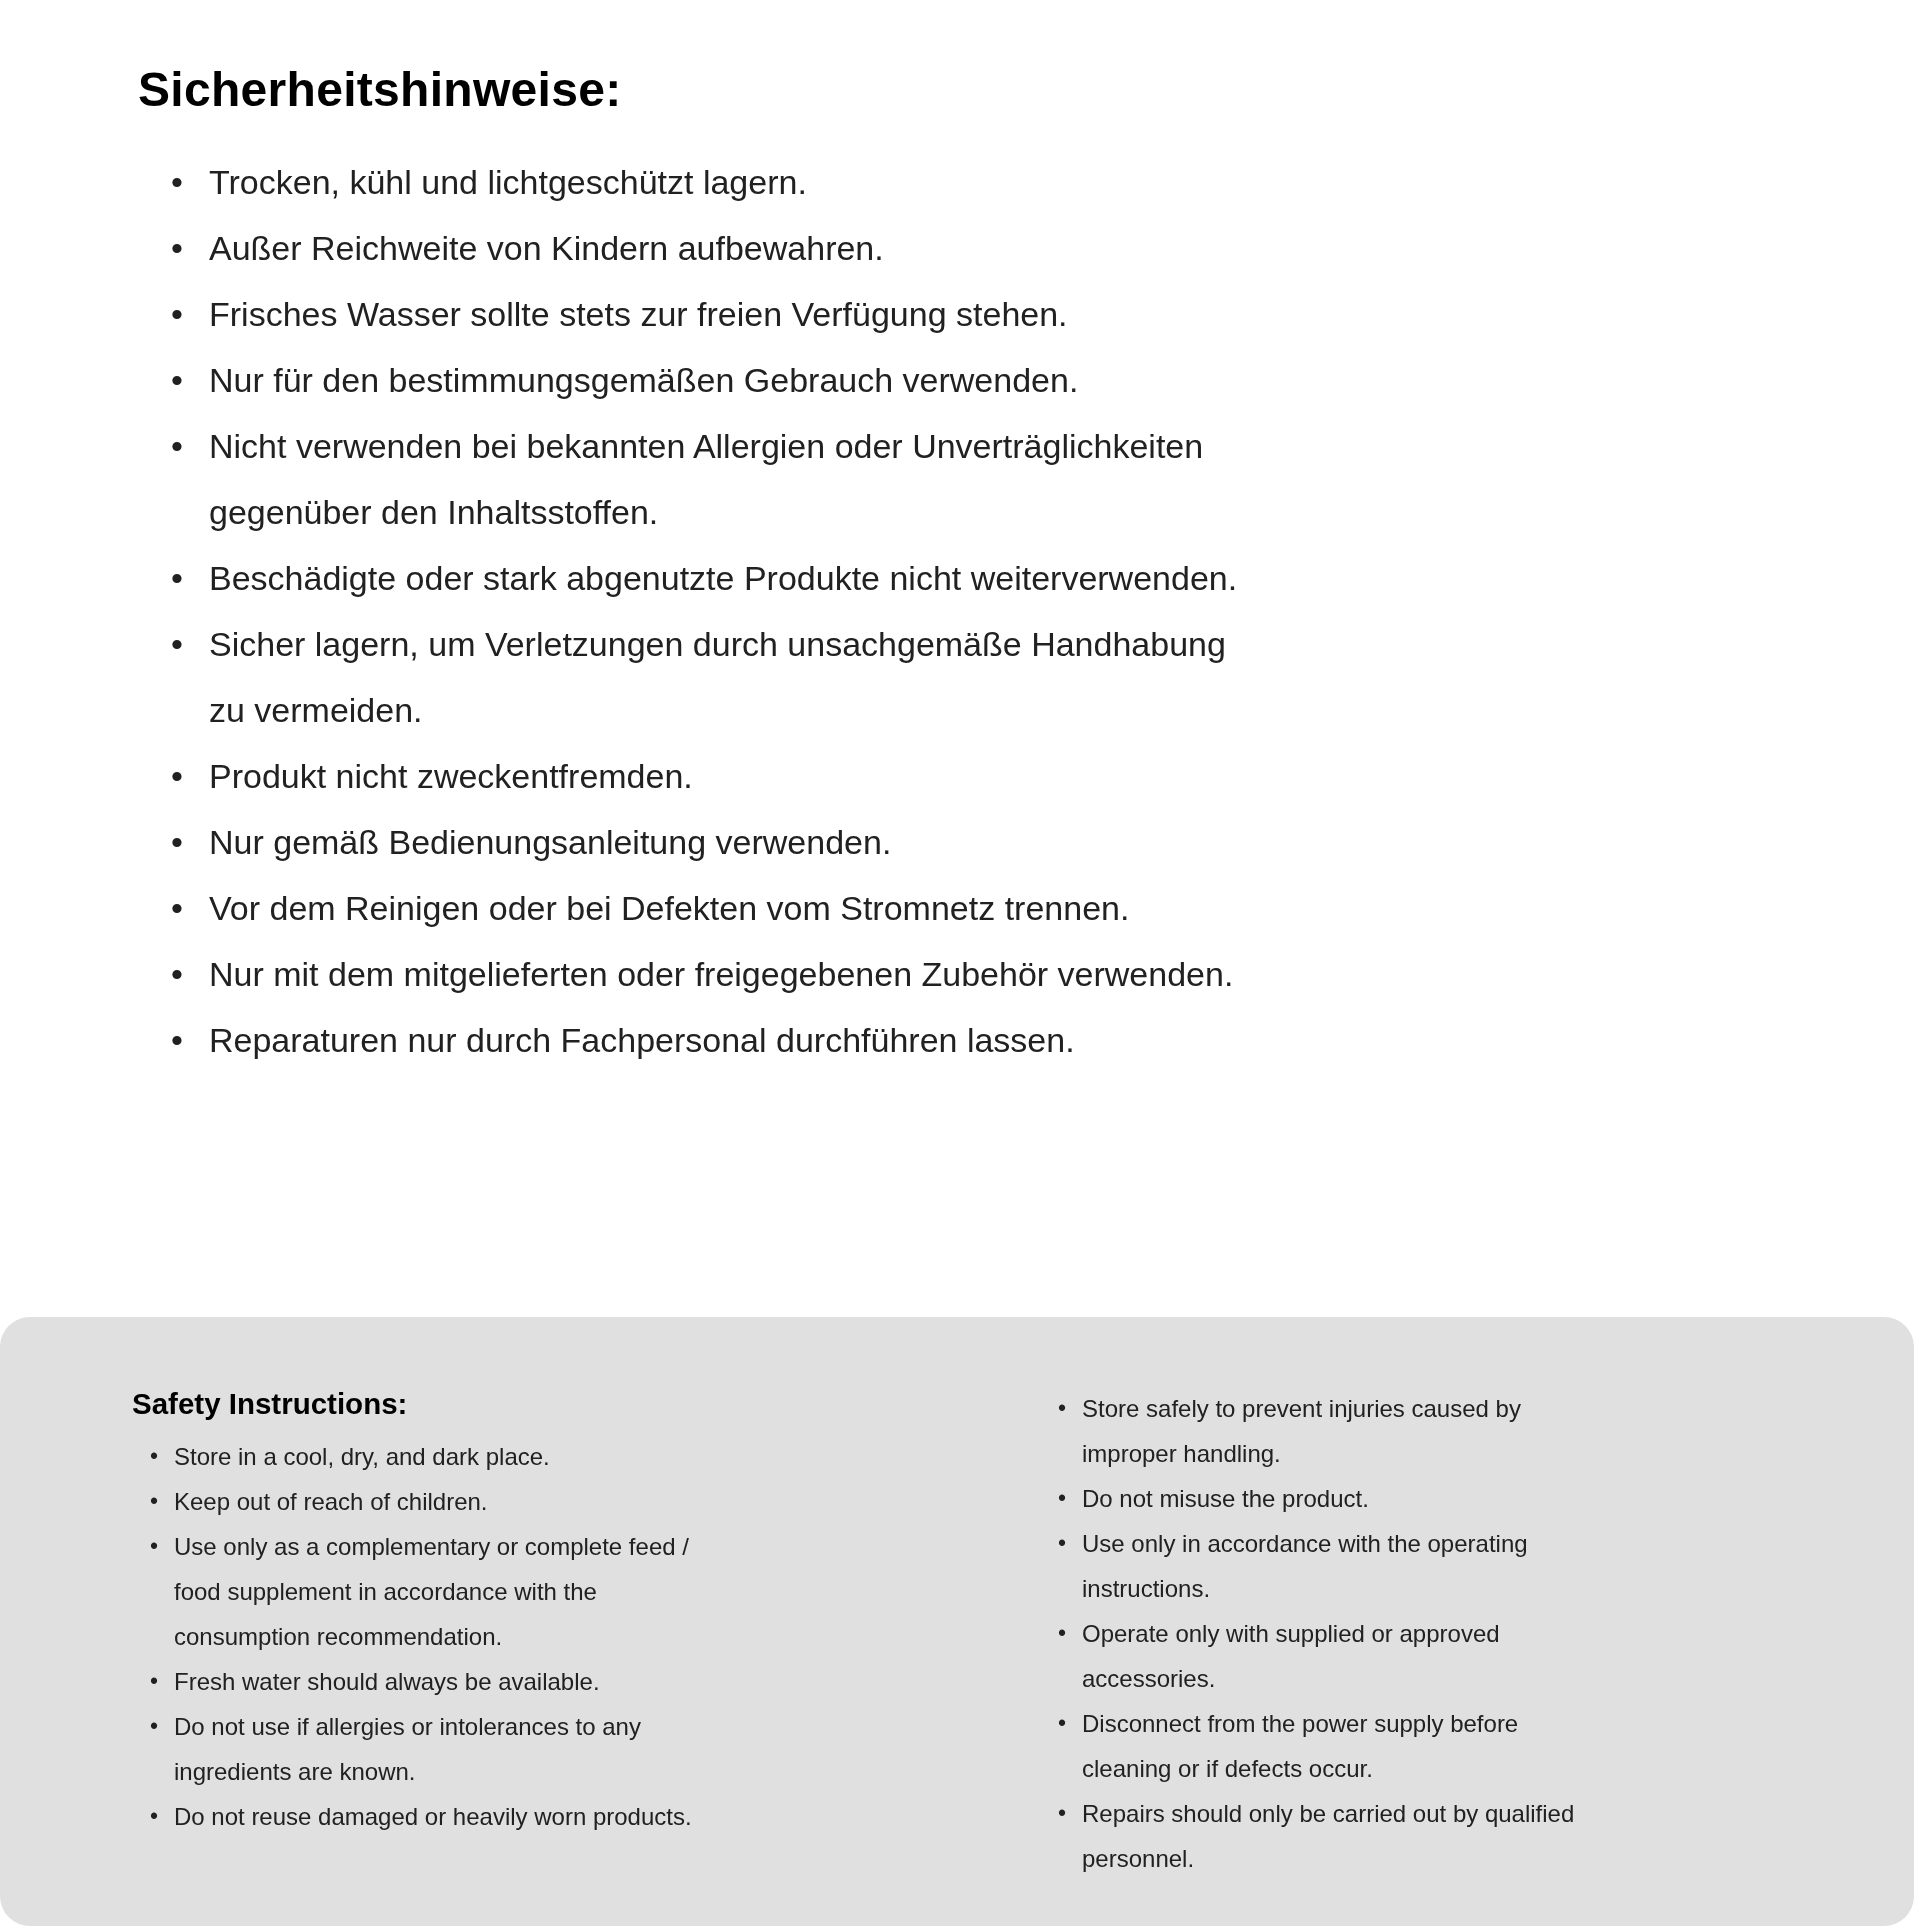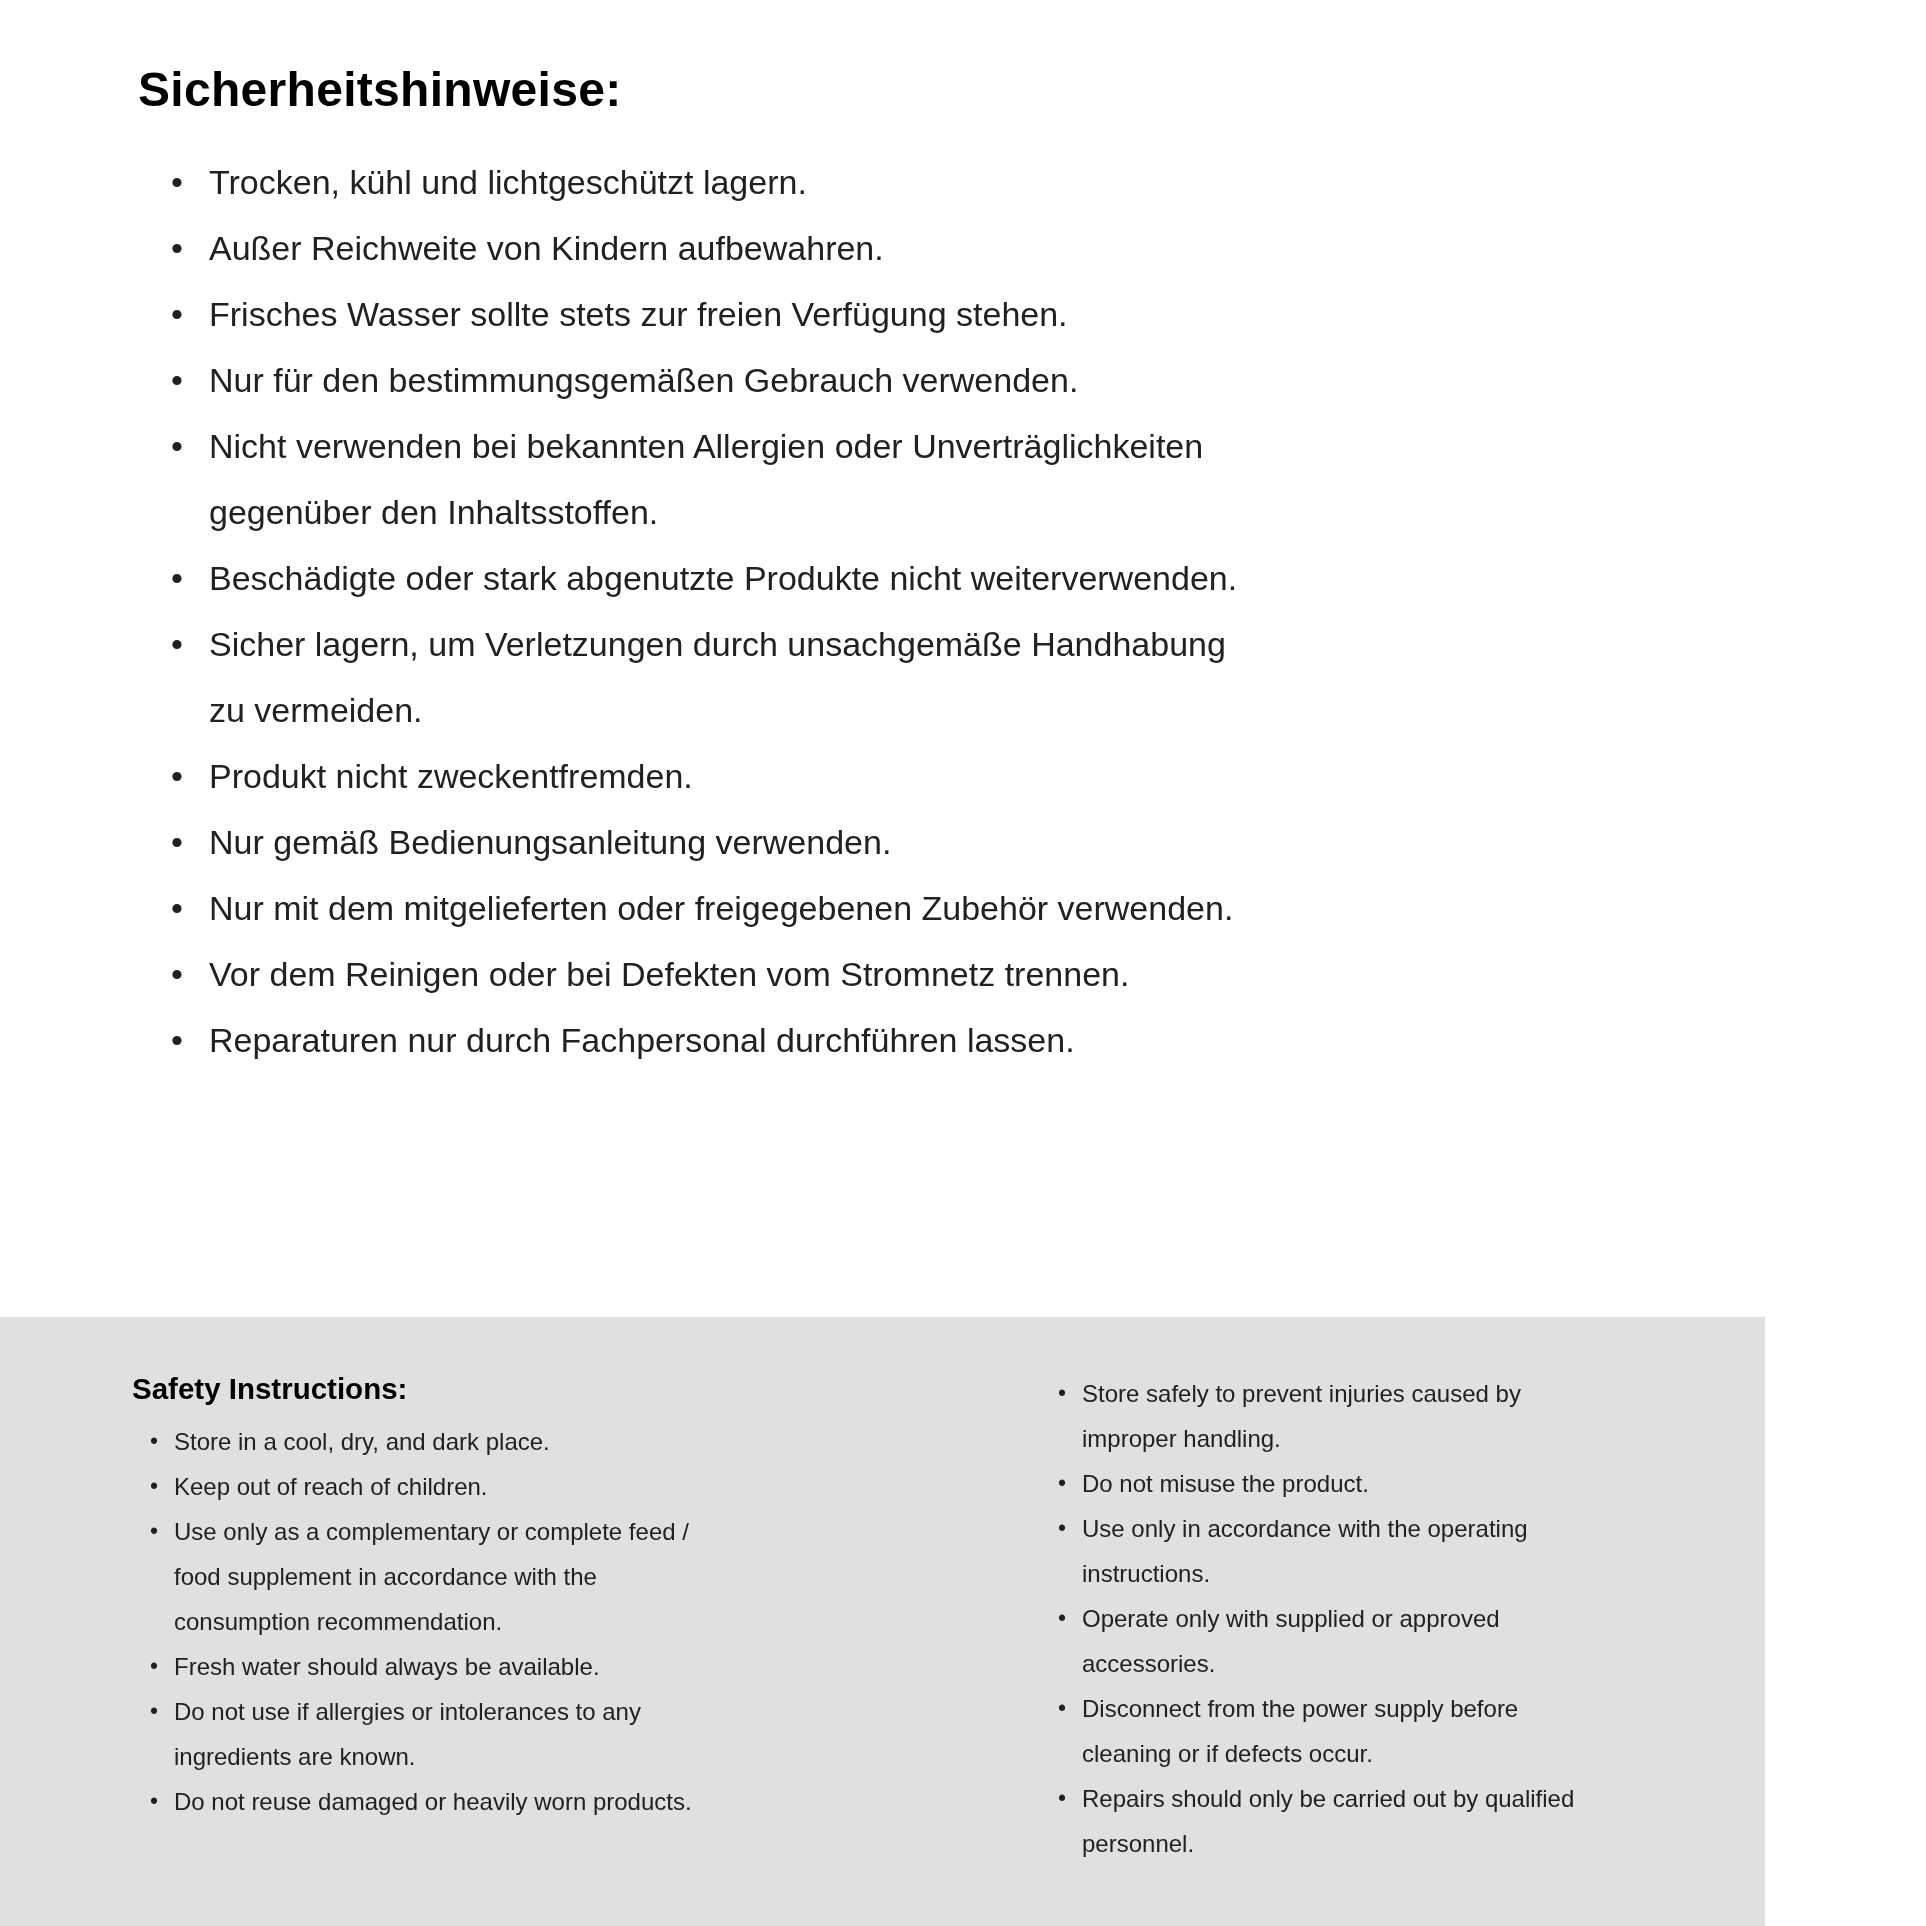--- a/index.html
+++ b/index.html
@@ -53,26 +53,27 @@
     content: "\2022";
     position: absolute;
     left: 33px;
     top: 0;
   }
 
   
   .english-section {
     position: absolute;
     top: 1317px; left: 0;
-    width: 1765px;
+    width: 1914px;
     height: 609px;
     background: var(--footer-background);
-    padding: 54px 58px 0 132px;
+    padding: 69px 58px 0 132px;
     display: flex;
     align-items: flex-start;
+    border-radius: 30px;
   }
   .english-col-left { width: 908px; flex: none; }
   .english-col-right { flex: 1; }
   .english-heading {
     margin: 0 0 11.6px 0;
     font-size: 29.5px;
     line-height: 36px;
     font-weight: 700;
     color: var(--heading);
   }
@@ -102,22 +103,22 @@
       <li>Außer Reichweite von Kindern aufbewahren.</li>
       <li>Frisches Wasser sollte stets zur freien Verfügung stehen.</li>
       <li>Nur für den bestimmungsgemäßen Gebrauch verwenden.</li>
       <li>Nicht verwenden bei bekannten Allergien oder Unverträglichkeiten
 gegenüber den Inhaltsstoffen.</li>
       <li>Beschädigte oder stark abgenutzte Produkte nicht weiterverwenden.</li>
       <li>Sicher lagern, um Verletzungen durch unsachgemäße Handhabung
 zu vermeiden.</li>
       <li>Produkt nicht zweckentfremden.</li>
       <li>Nur gemäß Bedienungsanleitung verwenden.</li>
+      <li>Vor dem Reinigen oder bei Defekten vom Stromnetz trennen.</li>
       <li>Nur mit dem mitgelieferten oder freigegebenen Zubehör verwenden.</li>
-      <li>Vor dem Reinigen oder bei Defekten vom Stromnetz trennen.</li>
       <li>Reparaturen nur durch Fachpersonal durchführen lassen.</li>
     </ul>
 </div>
 
 <div class="english-section">
   <div class="english-col-left">
     <h2 class="english-heading">Safety Instructions:</h2>
     <ul class="bullets english-list">
         <li>Store in a cool, dry, and dark place.</li>
         <li>Keep out of reach of children.</li>

